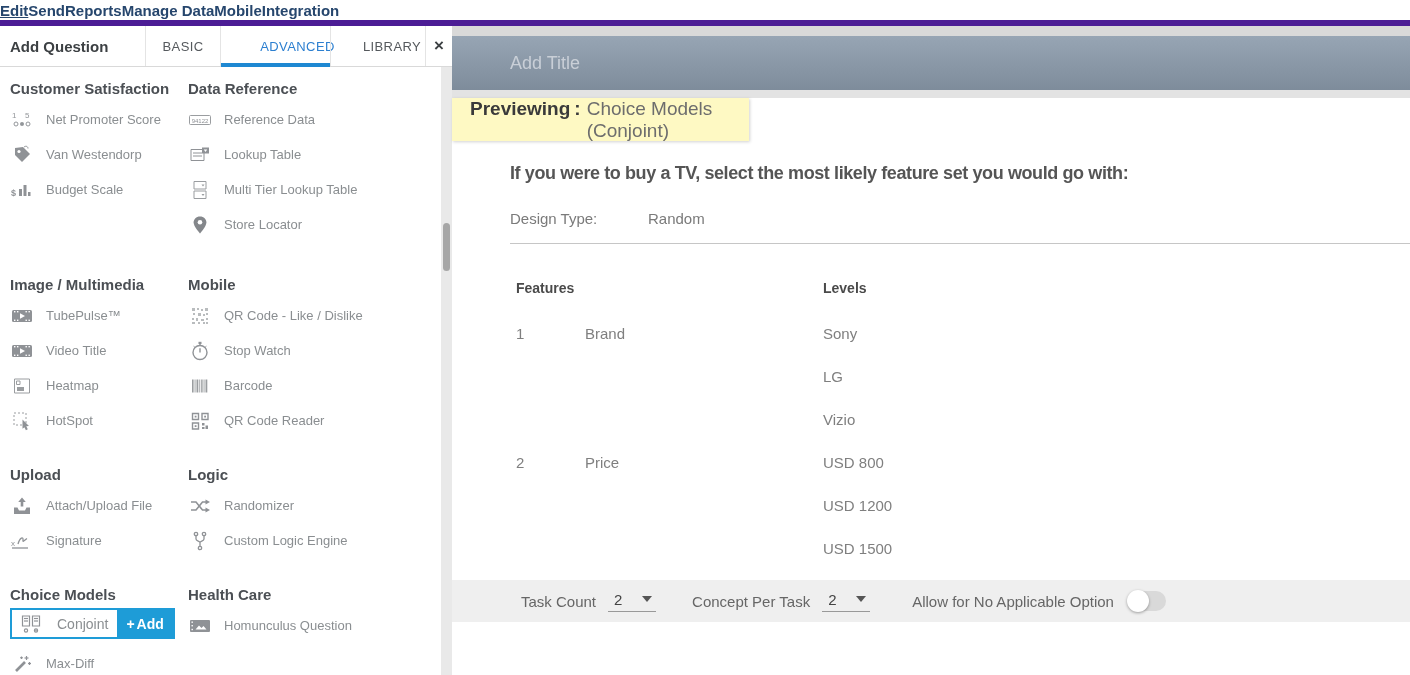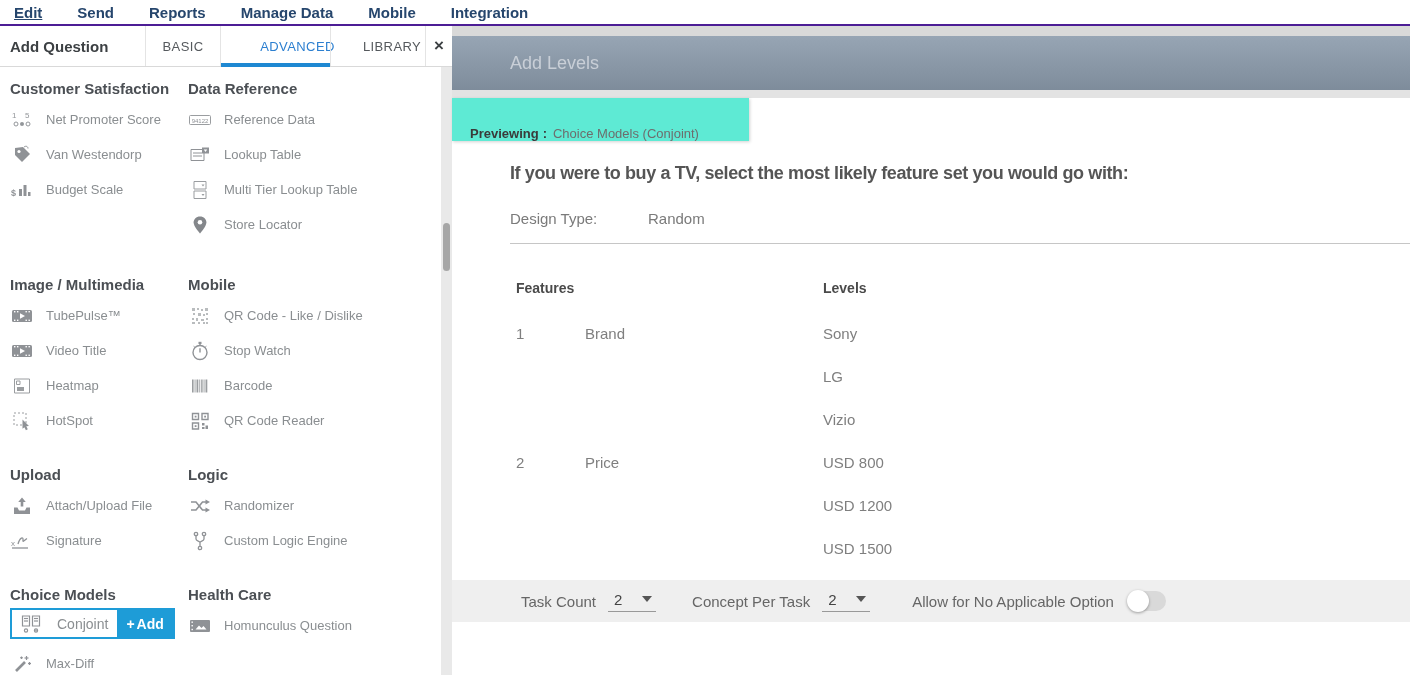--- a/index.html
+++ b/index.html
@@ -2,22 +2,22 @@
 <html><head>
 <meta charset="utf-8">
 <style>
   * { box-sizing: border-box; }
   html,body { margin:0; padding:0; }
   body {
     width:1410px; height:675px; overflow:hidden; background:#fff;
     font-family:"Liberation Sans", sans-serif; position:relative;
   }
   
-  .topnav { height:26px; display:flex; align-items:center; gap:35px;
-    padding-left:14px; background:#fff; border-bottom:2px solid #4c1d95; }
+  .topnav { height:26px; display:flex; align-items:center; 
+    background:#fff; border-bottom:6px solid #4c1d95; }
   .topnav .nav-item { font-size:15px; font-weight:bold; color:#26466d; cursor:pointer; white-space:nowrap; }
   .topnav .nav-item.active { text-decoration:underline; }
   
   .left-panel { position:absolute; left:0; top:26px; width:452px; height:649px; background:#fff; }
   .tabbar { display:flex; height:41px; border-bottom:1px solid #d9d9d9; align-items:stretch; }
   .tabbar .panel-title { width:145px; display:flex; align-items:center; padding-left:10px;
     font-weight:bold; font-size:15px; color:#3c4043; }
   .tab { display:flex; align-items:center; justify-content:center; font-size:13px; color:#55595d;
     border-left:1px solid #e4e4e4; cursor:pointer; letter-spacing:.4px; position:relative; }
   .tab-basic { width:75px; } .tab-advanced { width:110px; } .tab-library { width:95px;padding-left:28px; }
@@ -42,22 +42,22 @@
   .maxdiff { margin-top:7px; }
   
   .vscroll { position:absolute; left:441px; top:41px; width:11px; height:608px; background:#e9e9e9; }
   .vscroll .thumb { position:absolute; left:2px; top:156px; width:7px; height:48px; background:#a6a6a6; border-radius:4px; }
   
   .main { position:absolute; left:452px; top:26px; width:958px; height:649px; background:#fff; }
   .strip-top { height:10px; background:#d9d9d9; }
   .title-bar { height:54px; background:linear-gradient(#97a5b4,#7e8c9b);
     display:flex; align-items:center; padding-left:58px; font-size:18px; color:#c9cfd7; cursor:text; }
   .strip-mid { height:8px; background:#e3e3e3; }
-  .preview-badge { width:297px; height:43px; background:#5eead4; display:flex; align-items:flex-end;
-    padding-left:18px; font-size:13px; box-shadow:1px 1px 3px rgba(0,0,0,.18); }
+  .preview-badge { width:297px; height:43px; background:#fef9c3; display:flex; align-items:flex-start;
+    padding-left:18px; font-size:19px; box-shadow:1px 1px 3px rgba(0,0,0,.18); }
   .preview-badge b { color:#3a3a3a; }
   .preview-badge .sep { color:#3a3a3a; font-weight:bold; margin:0 6px 0 4px; }
   .preview-badge .val { color:#6d6d6d; }
   .question { margin:22px 0 0 58px; font-size:18px; font-weight:bold; letter-spacing:-0.4px; color:#555; }
   .design-row { margin:26px 0 0 58px; display:flex; font-size:15px; color:#7a7a7a; }
   .design-row .dlabel { width:138px; }
   .divider { margin:16px 0 0 58px; border-top:1px solid #c6c6c6; }
   .ftable { margin:34px 0 0 64px; font-size:15px; color:#7f7f7f; }
   .thead { display:flex; font-size:14px; font-weight:bold; color:#4a4a4a; line-height:20px; margin-bottom:14px; }
   .thead .hf { width:307px; }
@@ -438,21 +438,21 @@
   </div>
 
   <div class="vscroll">
     <div class="thumb"></div>
   </div>
 </div>
 
 <div class="main">
   <div class="strip-top"></div>
   <div class="title-bar">
-    <span>Add Levels</span>
+    <span>Add Title</span>
   </div>
   <div class="strip-mid"></div>
 
   <div class="preview-badge">
     <b>Previewing</b>
     <span class="sep">:</span>
     <span class="val">Choice Models (Conjoint)</span>
   </div>
 
   <div class="question">If you were to buy a TV, select the most likely feature set you would go with:</div>

